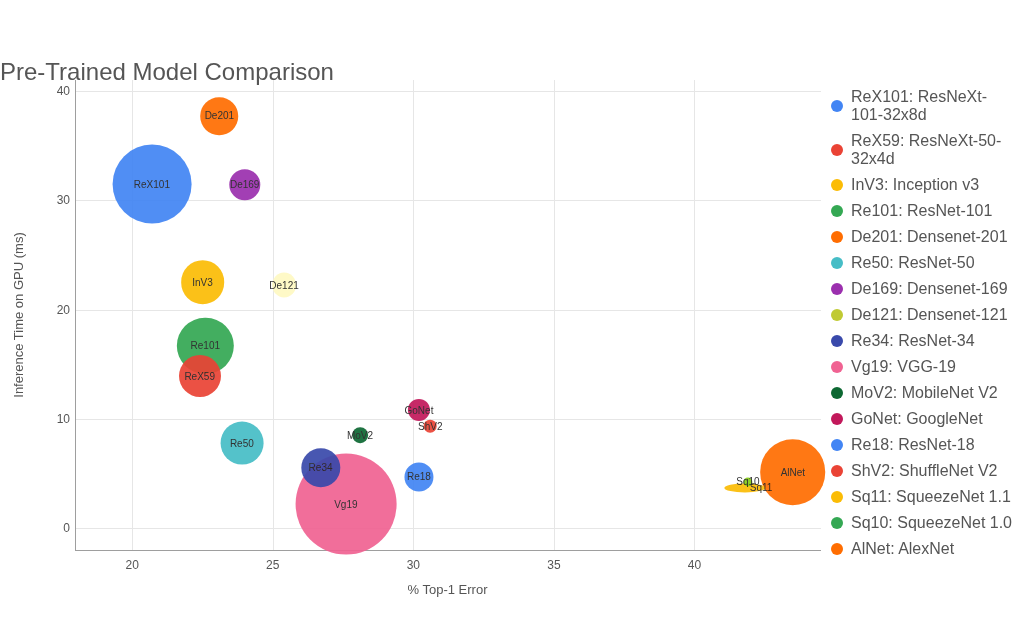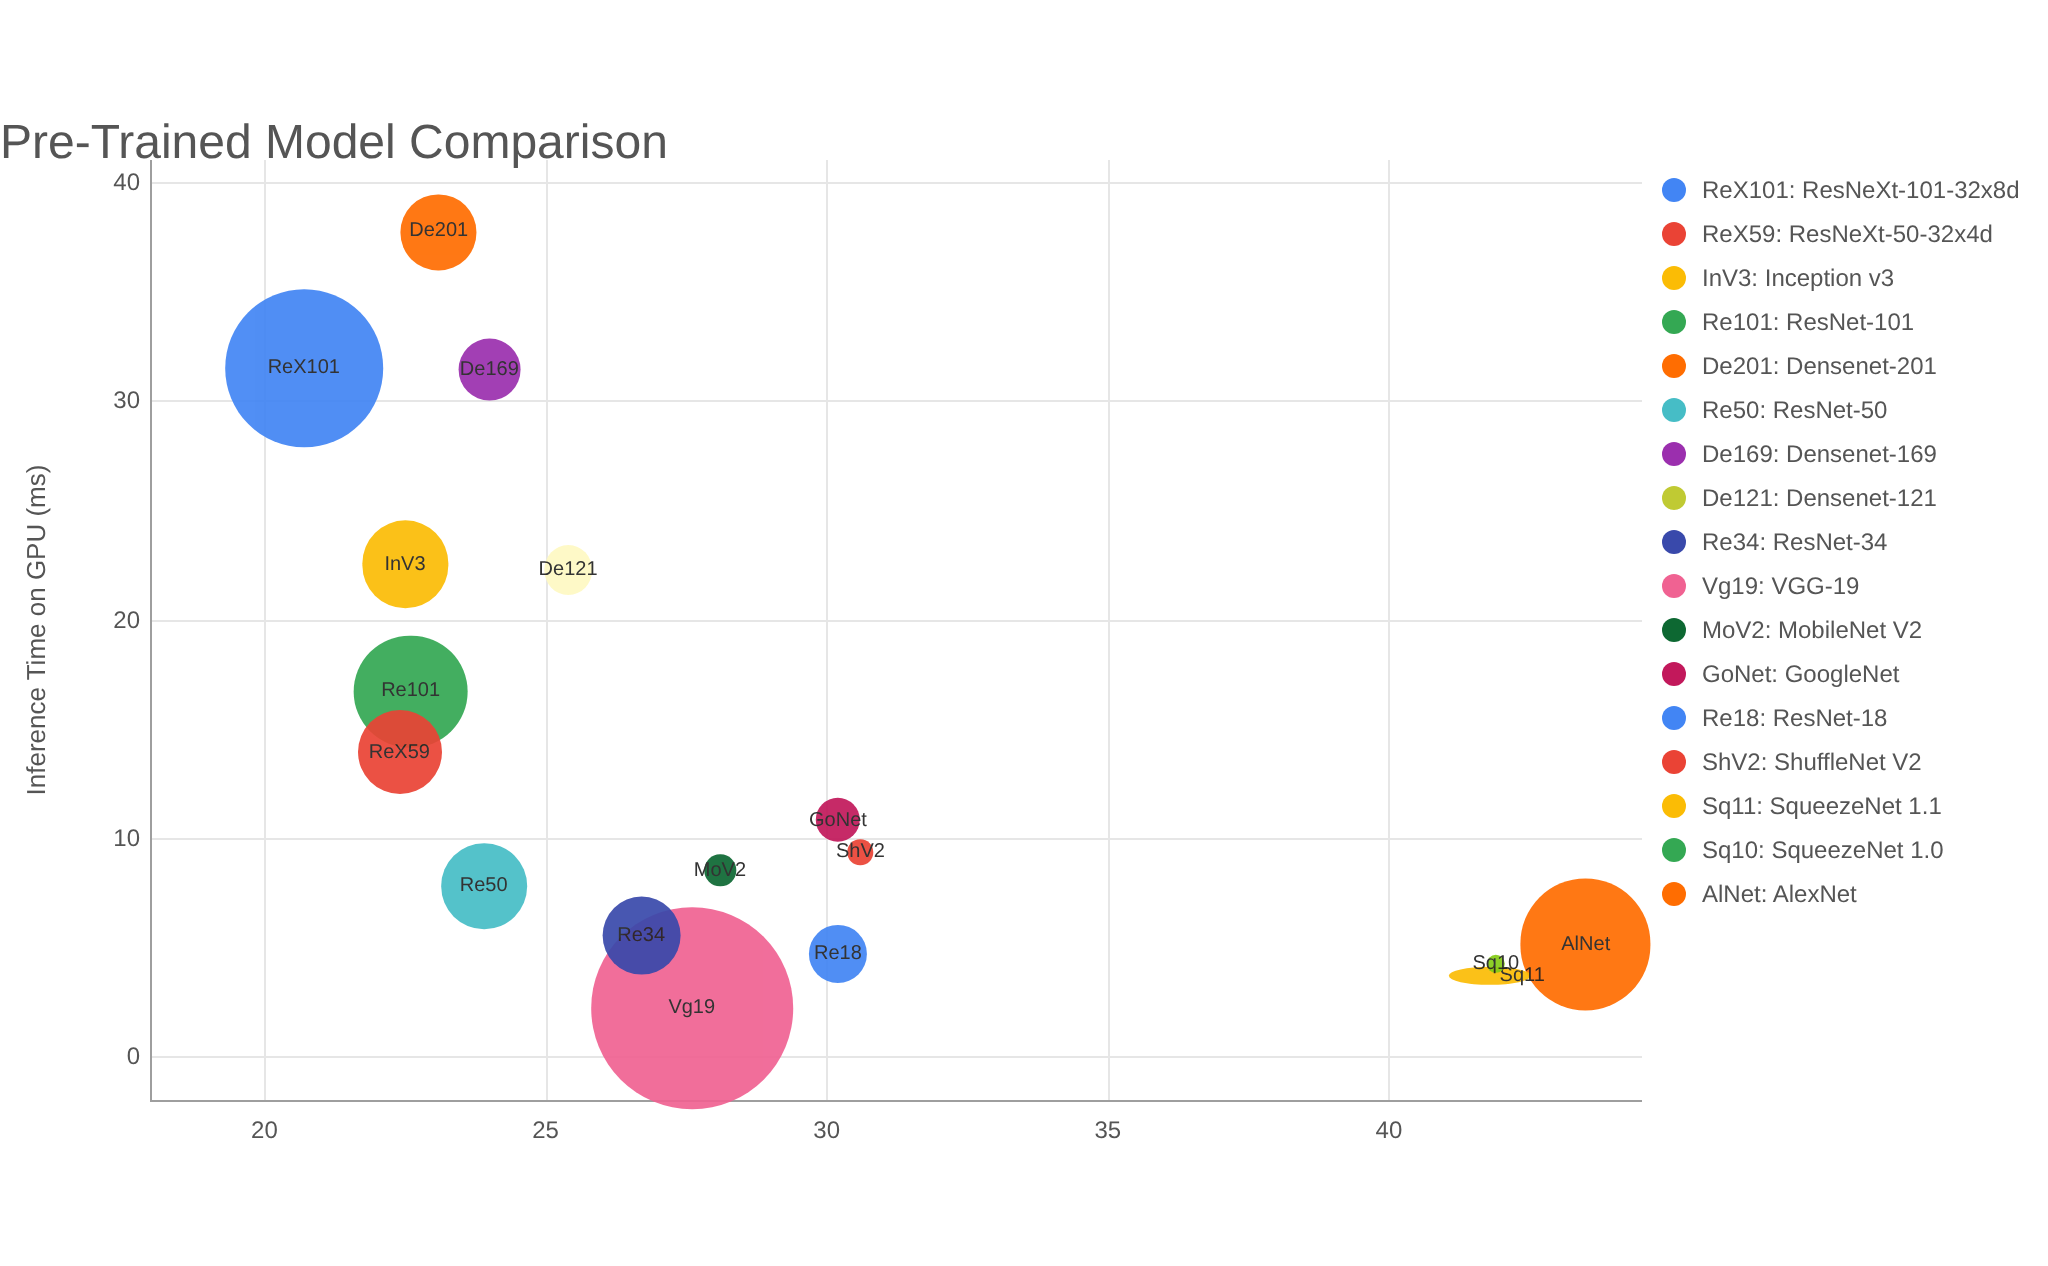--- a/index.html
+++ b/index.html
@@ -101,21 +101,21 @@
     font-size: 10px;
     color: #222;
     white-space: nowrap;
     pointer-events: none;
   }
   .legend {
     position: absolute;
     right: 8px;
     top: 88px;
     width: 185px;
-    font-size: 12px;
+    font-size: 16px;
     color: #555;
   }
   .legend-row {
     display: flex;
     align-items: center;
     margin-bottom: 8px;
   }
   .dot {
     width: 12px;
     height: 12px;
@@ -199,20 +199,21 @@
         <span class="inlabel">ShV2</span>
       </div>
       <div class="bubble" style="left: 669.094px; top: 407.698px; width: 9.20174px; height: 9.20174px; background: rgb(251, 188, 5); padding-left: 32px;">
         <span class="inlabel">Sq11</span>
       </div>
       <div class="bubble" style="left: 671.906px; top: 402.233px; width: 9.20174px; height: 9.20174px; background: #84cc16;">
         <span class="inlabel">Sq10</span>
       </div>
     </div>
 
+  <div class="xlabel">% Top-1 Error</div>
 
   <div class="legend" id="legend">
       <div class="legend-row">
         <span class="dot" style="background: rgb(66, 133, 244);"></span>
         <span>ReX101: ResNeXt-101-32x8d</span>
       </div>
       <div class="legend-row">
         <span class="dot" style="background: rgb(234, 67, 53);"></span>
         <span>ReX59: ResNeXt-50-32x4d</span>
       </div>

